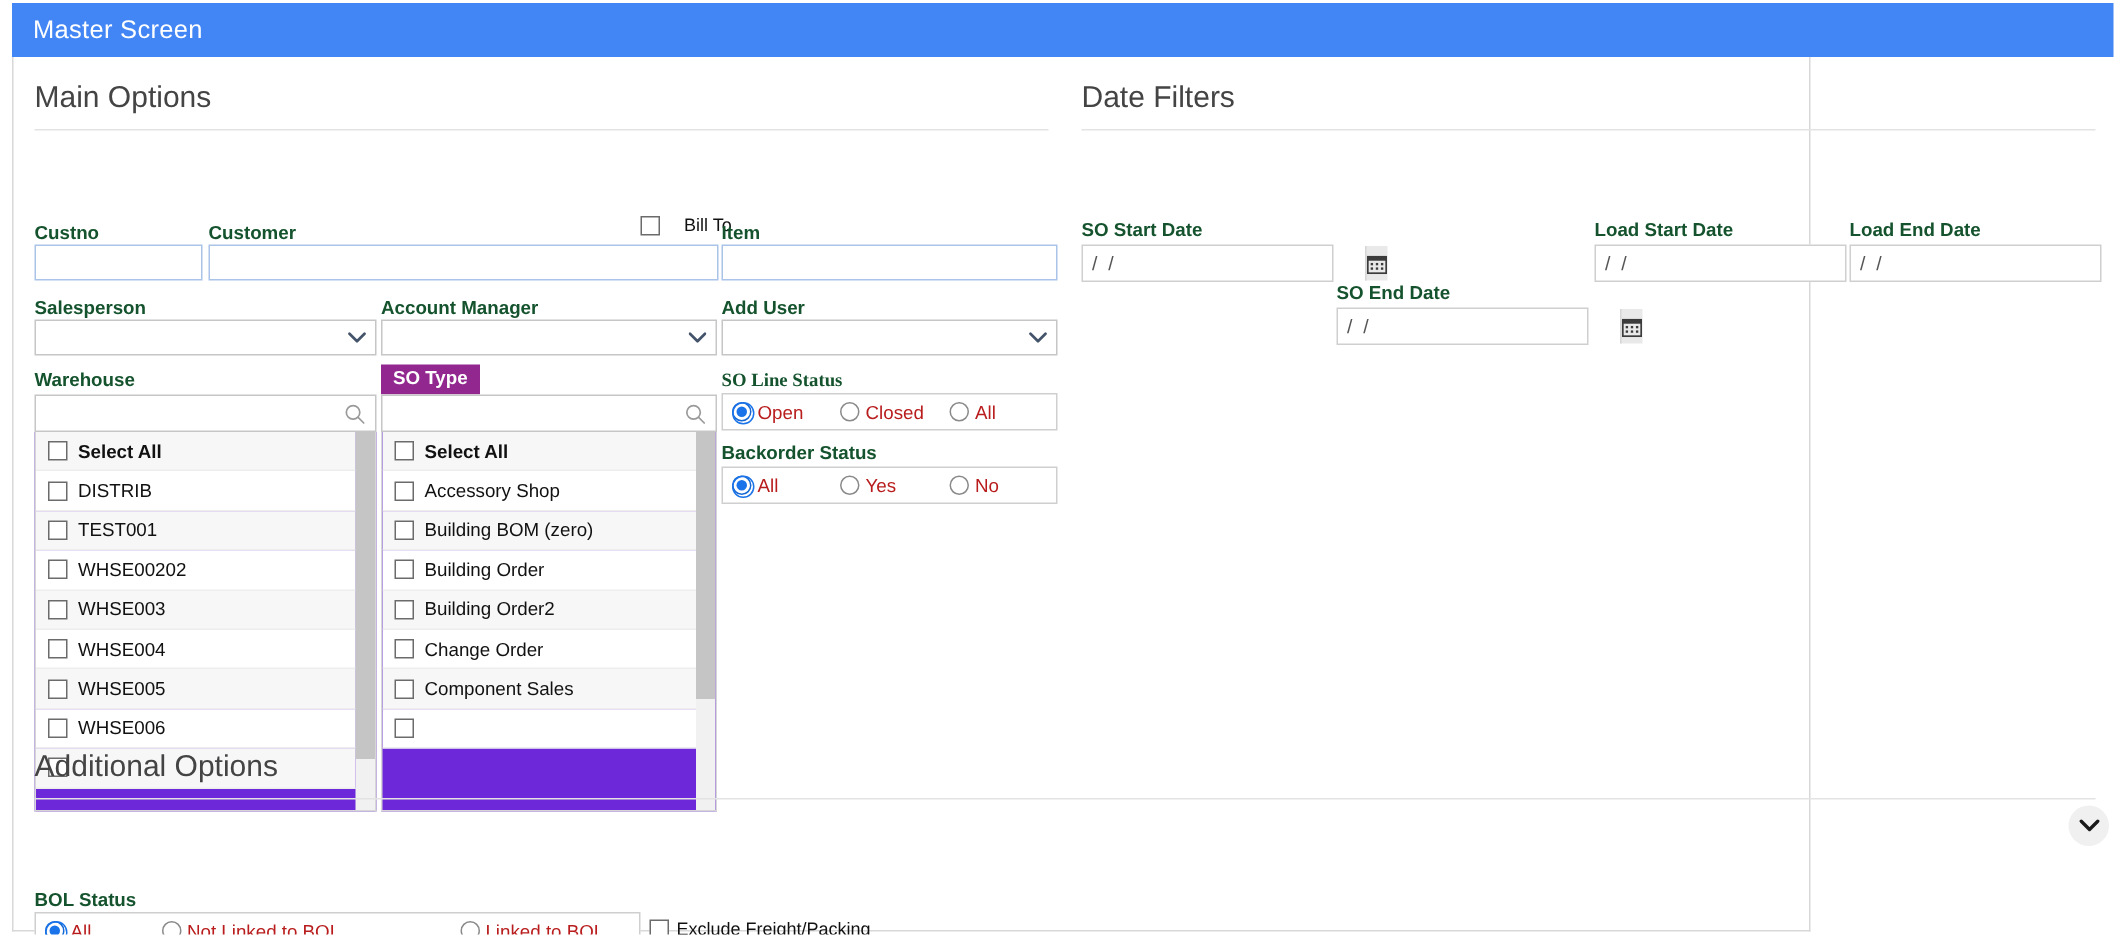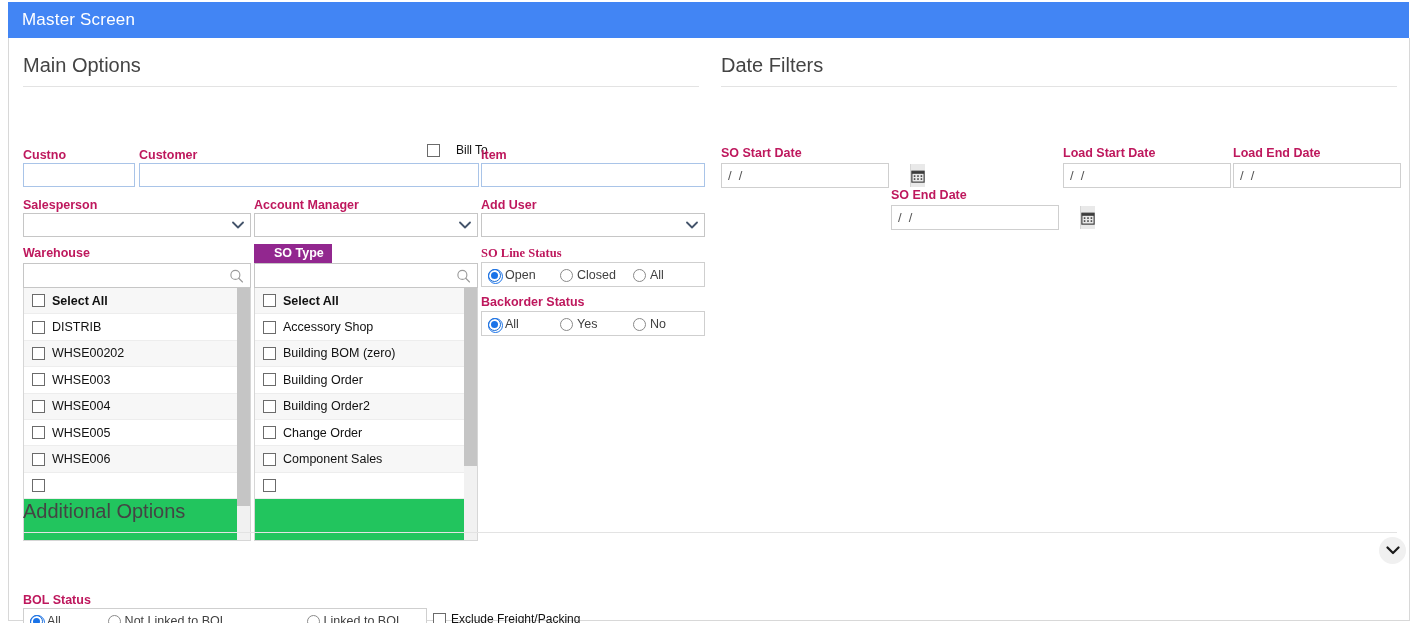--- a/index.html
+++ b/index.html
@@ -28,21 +28,21 @@
     align-items: center;
     padding-left: 14px;
     font-size: 17px;
     letter-spacing: .2px;
   }
 
   
   .panel {
     position: absolute;
     left: 8px; top: 38px;
-    width: 1402px; height: 583px;
+    width: 1199px; height: 583px;
     border: 1px solid #d8d8d8;
     border-top: none;
     background: #fff;
   }
 
   
   .section {
     position: absolute;
   }
   .section-title {
@@ -53,21 +53,21 @@
     border-bottom: 1px solid #e3e3e3;
   }
 
   .sec-main   { left: 14px;  top: 16px;  width: 676px; }
   .sec-dates  { left: 712px; top: 16px;  width: 676px; }
   .sec-extra  { left: 14px;  top: 462px; width: 1374px; }
 
   
   .fld-label {
     font-size: 12.5px;
-    color: #be185d;
+    color: #14532d;
     font-weight: 600;
     line-height: 14px;
     white-space: nowrap;
   }
 
   .txt-input {
     height: 24px;
     border: 1px solid #a9c4e8;
     background: #fff;
     width: 100%;
@@ -143,24 +143,24 @@
   .radio-group {
     border: 1px solid #cfcfcf;
     background: #fff;
     height: 25px;
     display: flex;
     align-items: center;
     padding-left: 6px;
   }
   .radio-item {
     display: flex;
-    align-items: flex-end;
+    align-items: flex-start;
     gap: 4px;
     font-size: 12.5px;
-    color: #404040;
+    color: #b91c1c;
   }
 
   
   #custno-label   { position: absolute; left: 14px;  top: 110px; }
   #custno-input   { position: absolute; left: 14px;  top: 125px; width: 112px; }
   #customer-label { position: absolute; left: 130px; top: 110px; text-align: center; }
   #customer-input { position: absolute; left: 130px; top: 125px; width: 340px; }
   #billto-box     { position: absolute; left: 418px; top: 105px; display:flex; align-items:center; gap:16px; }
   #item-label     { position: absolute; left: 472px; top: 110px; }
   #item-input     { position: absolute; left: 472px; top: 125px; width: 224px; }
@@ -175,21 +175,21 @@
   #warehouse-label { position: absolute; left: 14px; top: 208px; }
   #sotype-badge    { position: absolute; left: 245px; top: 205px; }
   #soline-label    { position: absolute; left: 472px; top: 208px; font-family: Liberation Serif, serif; }
   #backorder-label { position: absolute; left: 472px; top: 257px; }
 
   .badge {
     background: #92278f;
     color: #fff;
     font-size: 12.5px;
     font-weight: 600;
-    padding: 3px 8px 4px 20px;
+    padding: 3px 8px 4px 8px;
     display: inline-block;
     line-height: 13px;
   }
 
   
   .picker { position: absolute; }
   .picker .search {
     position: relative;
     height: 25px;
     border: 1px solid #c6c6c6;
@@ -208,21 +208,21 @@
   .picker .search .mag {
     position: absolute;
     right: 6px; top: 50%;
     transform: translateY(-50%);
     line-height: 0;
     pointer-events: none;
   }
   .picker .listbox {
     border: 1px solid #d6d6d6;
     border-top: none;
-    background: #22c55e;
+    background: #6d28d9;
     overflow: hidden;
     position: relative;
   }
   .picker .listbox .rows { position: absolute; left:0; top:0; right: 13px; }
   .li {
     height: 26.4px;
     display: flex;
     align-items: center;
     gap: 7px;
     padding-left: 8px;
@@ -374,20 +374,24 @@
       </div>
       <div class="listbox">
         <div class="rows" id="wh-rows">
             <div class="li head">
               <span class="cb"></span>
               <span>Select All</span>
             </div>
             <div class="li">
               <span class="cb"></span>
               <span>DISTRIB</span>
+            </div>
+            <div class="li">
+              <span class="cb"></span>
+              <span>TEST001</span>
             </div>
             <div class="li">
               <span class="cb"></span>
               <span>WHSE00202</span>
             </div>
             <div class="li">
               <span class="cb"></span>
               <span>WHSE003</span>
             </div>
             <div class="li">

